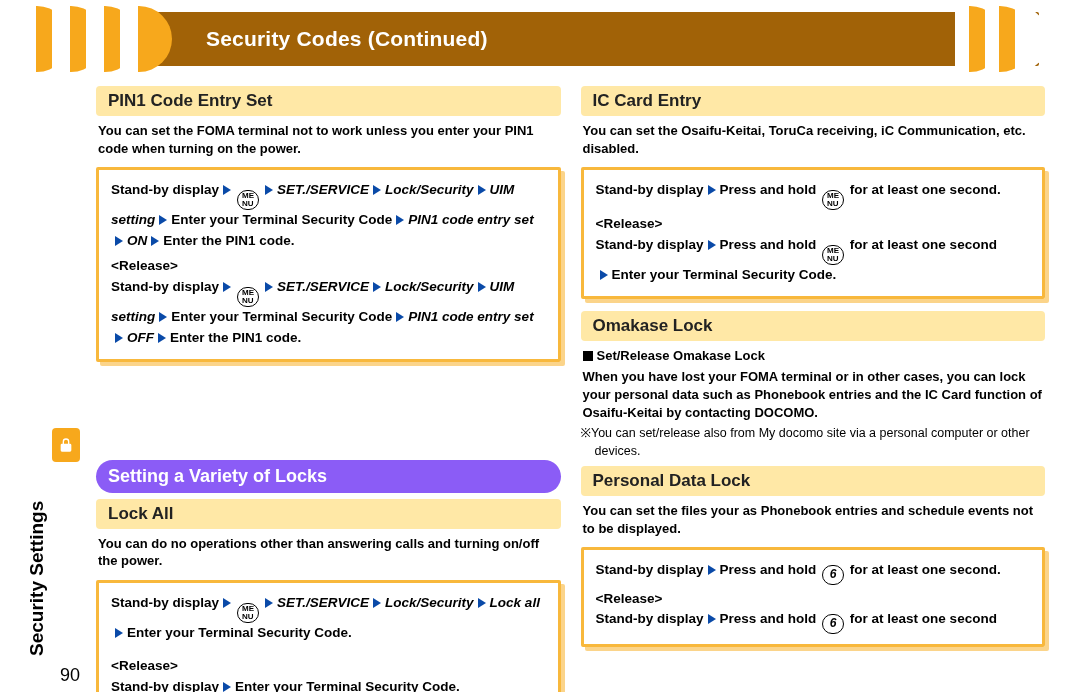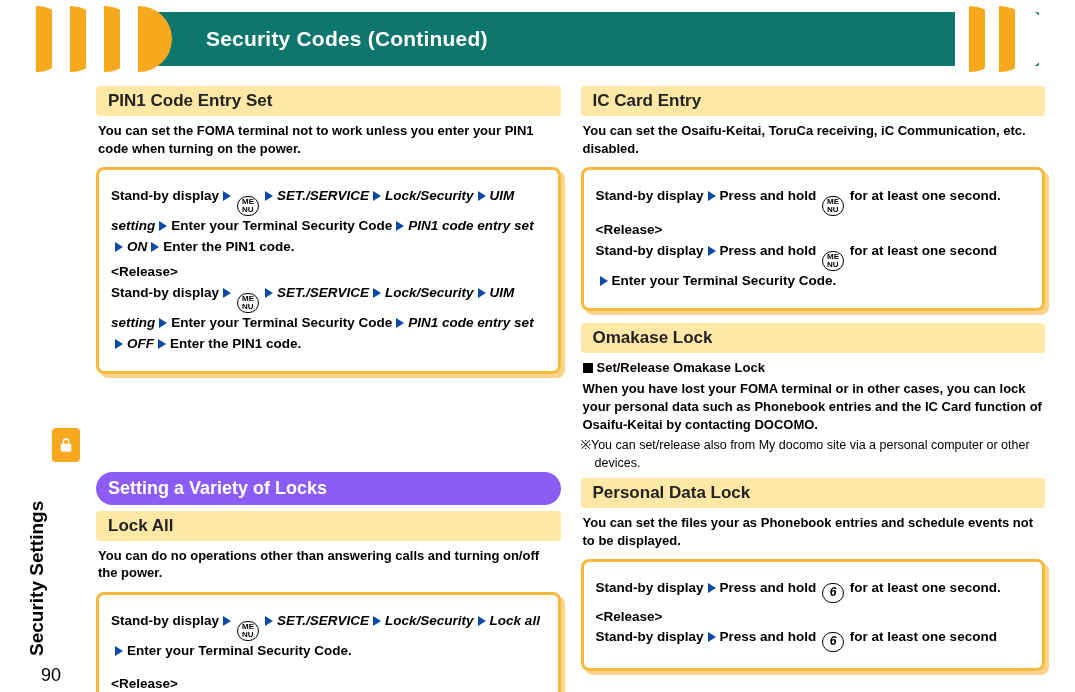--- a/index.html
+++ b/index.html
@@ -1,50 +1,50 @@
 <!DOCTYPE html>
 <html><head>
 <meta charset="utf-8">
 <style>
   * { box-sizing: border-box; margin: 0; padding: 0; }
   html, body { width: 1075px; height: 692px; font-family: Arial, Helvetica, sans-serif; background: #fff; color: #000; }
   .page { width: 1075px; height: 692px; position: relative; overflow: hidden; }
 
   
-  .header-bar { position: relative; height: 54px; background: #0f766e; margin: 12px 36px 14px 96px; border-radius: 2px; display: flex; align-items: center; }
+  .header-bar { position: relative; height: 54px; background: #a16207; margin: 12px 36px 14px 96px; border-radius: 2px; display: flex; align-items: center; }
   .header-title { color: #fff; font-weight: bold; font-size: 21px; margin-left: 110px; letter-spacing: .2px; }
   .header-arcs { position: absolute; left: -60px; top: -6px; height: 66px; width: 170px; }
   .header-arcs .arc { position: absolute; width: 34px; height: 66px; border-radius: 0 33px 33px 0; background: #fff; }
   .header-arcs .arc.o { background: #f7a81c; }
   .header-arcs-right { position: absolute; right: -6px; top: -6px; height: 66px; width: 90px; overflow: hidden; }
   .header-arcs-right .arc { position: absolute; width: 34px; height: 66px; border-radius: 0 33px 33px 0; }
 
   
   .cols { display: flex; gap: 20px; padding: 0 30px 0 96px; }
   .col { flex: 1 1 0; }
 
   
   .sub-orange { background: #8b5cf6; color: #fff; font-weight: bold; font-size: 18px; padding: 6px 12px; border-radius: 18px; margin: 8px 0 6px; }
   .sub-yellow { background: #ffe8a6; color: #222; font-weight: bold; font-size: 17px; padding: 5px 12px; border-radius: 4px; margin: 6px 0 6px; }
 
   .body-text { font-size: 13px; font-weight: bold; line-height: 1.35; margin: 4px 2px 10px; }
 
   
-  .proc { border: 3px solid #f8b83c; border-radius: 8px; padding: 16px 12px; margin: 4px 0 12px; font-size: 13.5px; line-height: 1.55; box-shadow: 4px 4px 0 rgba(248,184,60,.6); }
+  .proc { border: 3px solid #f8b83c; border-radius: 2px; padding: 10px 12px; margin: 4px 0 12px; font-size: 13.5px; line-height: 1.55; box-shadow: 4px 4px 0 rgba(248,184,60,.6); }
   .proc .ital { font-style: italic; font-weight: bold; }
   .proc .b { font-weight: bold; }
   .proc .rel { font-weight: bold; display: block; margin-top: 4px; }
   .tri { display: inline-block; width: 0; height: 0; border-top: 5px solid transparent; border-bottom: 5px solid transparent; border-left: 8px solid #0a4aa8; margin: 0 4px; vertical-align: -1px; }
   .menu-key { display: inline-flex; width: 22px; height: 20px; border: 1.5px solid #000; border-radius: 10px; font-size: 8px; font-weight: bold; align-items: center; justify-content: center; vertical-align: -4px; line-height: 8px; margin: 0 2px; }
   .num-key { display: inline-flex; width: 22px; height: 20px; border: 1.5px solid #000; border-radius: 10px; font-size: 12px; font-weight: bold; font-style: italic; align-items: center; justify-content: center; vertical-align: -4px; margin: 0 2px; }
 
   
   .sidebar { position: absolute; left: 0; top: 0; width: 92px; height: 692px; }
   .side-label { position: absolute; left: 48px; bottom: 36px; transform: rotate(-90deg); transform-origin: left bottom; font-weight: bold; font-size: 19px; white-space: nowrap; }
-  .page-num { position: absolute; left: 41px; bottom: 6px; font-size: 18px; }
+  .page-num { position: absolute; left: 60px; bottom: 6px; font-size: 18px; }
   .lock-badge { position: absolute; left: 52px; top: 428px; width: 28px; height: 34px; background: #f7a81c; border-radius: 4px; display: flex; align-items: center; justify-content: center; }
   .lock-badge svg { width: 16px; height: 20px; }
 
   
   .note { font-size: 12.5px; line-height: 1.4; margin: 2px 0 4px 14px; text-indent: -14px; }
   .phone-pill { display: inline-flex; align-items: center; justify-content: center; width: 44px; height: 20px; border-radius: 10px; background: #000; color: #fff; vertical-align: -4px; margin-right: 2px; font-size: 9px; letter-spacing: -1px; }
   .sq { display:inline-block; width:10px; height:10px; background:#000; vertical-align:-1px; margin-right:4px; }
   .bullet { font-size: 12.5px; line-height: 1.4; margin: 2px 0 4px 14px; text-indent: -10px; }
 
   .stack-gap { height: 78px; }

